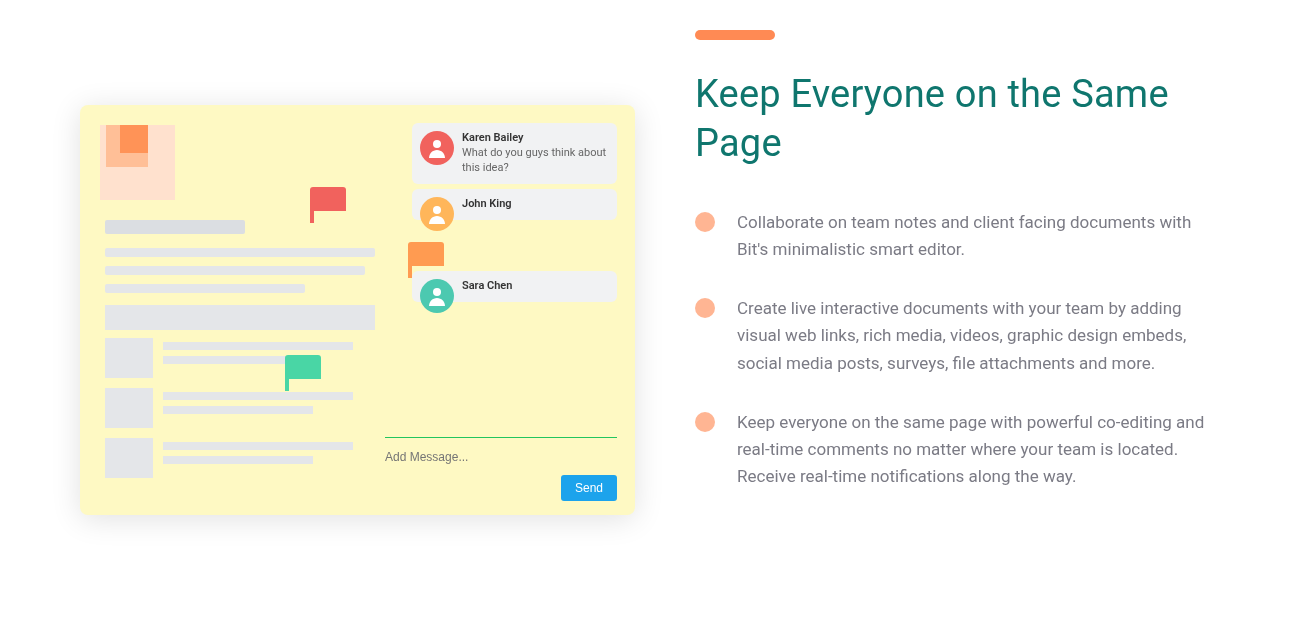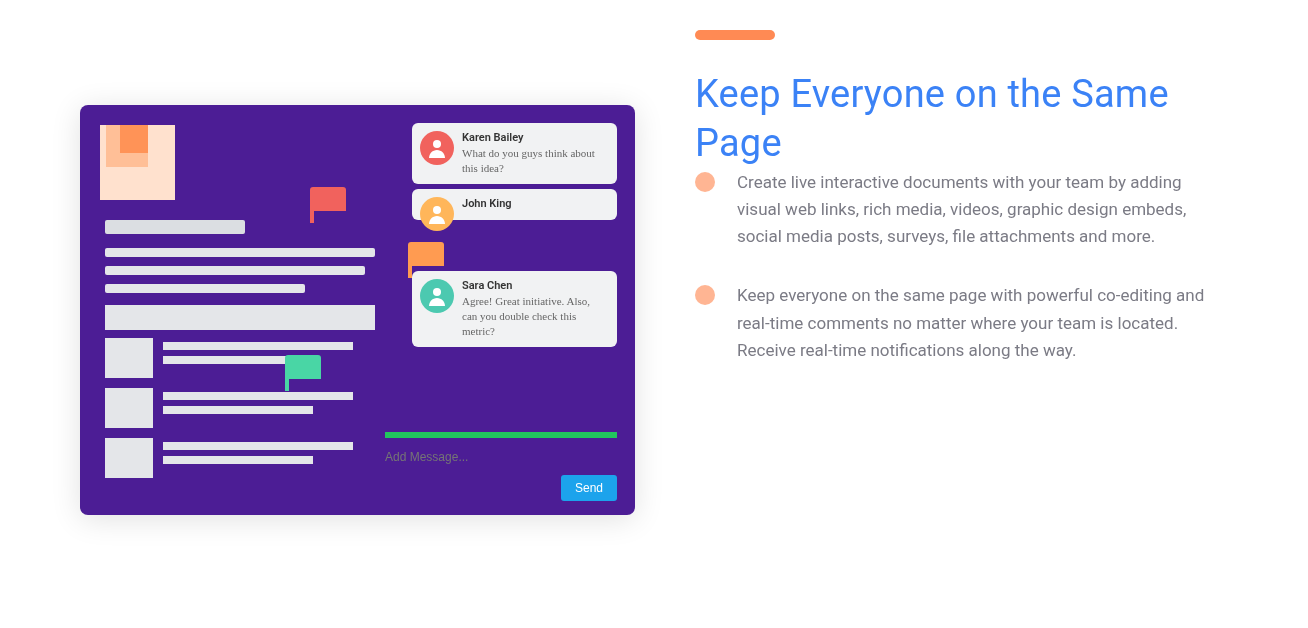--- a/index.html
+++ b/index.html
@@ -12,21 +12,21 @@
   }
   .wrap {
     display: flex;
     padding: 20px 40px 20px 80px;
     gap: 60px;
   }
   
   .card {
     width: 555px;
     height: 410px;
-    background: #4c1d95;
+    background: #fef9c3;
     border-radius: 8px;
     box-shadow: 0 4px 30px rgba(0,0,0,0.12);
     position: relative;
     padding: 18px 18px 25px 25px;
     margin-top: 85px;
   }
   .logo-block {
     position: absolute;
     left: 20px; top: 20px;
     width: 75px; height: 75px;
@@ -76,38 +76,38 @@
     position:absolute;
     right:18px;
     width:205px;
     background:#f1f2f3;
     border-radius:6px;
     padding:8px 10px 8px 50px;
     font-size:11px;
     color:#4a4a4a;
   }
   .chat .name{font-weight:600;color:#333;margin-bottom:2px;font-size:11px;}
-  .chat .msg{color:#666;line-height:1.35;font-size:11px;font-family:Liberation Serif, serif;}
+  .chat .msg{color:#666;line-height:1.35;font-size:11px;}
   .chat1{top:18px;}
   .chat2{top:84px;}
   .chat3{top:166px;margin-left:13px;}
   .avatar{
     position:absolute; left:8px; top:8px;
     width:34px;height:34px;border-radius:50%;
     display:flex;align-items:center;justify-content:center;
     overflow:hidden;
   }
   .chat1 .avatar{background:#f1625d;}
   .chat2 .avatar{background:#ffb65a;}
   .chat3 .avatar{background:#4cc9b0;}
   .avatar svg{width:24px;height:24px;}
   
   .input-row{
     position:absolute;left:305px;right:18px;bottom:50px;
-    border-top:6px solid #22c55e;padding-top:8px;
+    border-top:1px solid #22c55e;padding-top:8px;
   }
   .input-row input{
     width:100%;border:none;font-size:12px;color:#888;outline:none;
     background:transparent;
   }
   .send-btn{
     position:absolute;right:18px;bottom:14px;
     background:#1ca3ec;color:#fff;border:none;
     font-size:12px;padding:6px 14px;border-radius:3px;cursor:pointer;text-align:center;
   }
@@ -116,22 +116,23 @@
     flex:1;
     padding-top:10px;
     max-width:520px;
   }
   .accent-bar{
     width:80px;height:10px;background:#ff8a54;border-radius:5px;margin-bottom:30px;
   }
   h1{
     font-size:38px;
     font-weight:400;
-    color:#3b82f6;
+    color:#0f766e;
     line-height:1.3;
+    margin-bottom:40px;
     letter-spacing:0.2px;
   }
   .bullet{
     display:flex;gap:22px;margin-bottom:32px;
   }
   .dot{
     width:20px;height:20px;border-radius:50%;
     background:#ffb593;flex-shrink:0;margin-top:3px;
   }
   .btext{
@@ -199,35 +200,38 @@
       <div class="name">John King</div>
     </div>
     <div class="chat chat3">
       <div class="avatar">
         <svg viewBox="0 0 24 24">
             <circle cx="12" cy="8" r="4" fill="#fff"></circle>
             <path d="M4 22c0-4.4 3.6-8 8-8s8 3.6 8 8" fill="#fff"></path>
           </svg>
       </div>
       <div class="name">Sara Chen</div>
-      <div class="msg">Agree! Great initiative. Also, can you double check this metric?</div>
     </div>
 
     <div class="input-row">
       <input type="text" placeholder="Add Message..." style="">
     </div>
     <button class="send-btn">Send</button>
   </div>
 
   <div class="text-col">
     <div class="accent-bar"></div>
     <h1>Keep Everyone on the Same Page</h1>
 
     <div class="bullet">
       <div class="dot"></div>
+      <div class="btext">Collaborate on team notes and client facing documents with Bit's minimalistic smart editor.</div>
+    </div>
+    <div class="bullet">
+      <div class="dot"></div>
       <div class="btext">Create live interactive documents with your team by adding visual web links, rich media, videos, graphic design embeds, social media posts, surveys, file attachments and more.</div>
     </div>
     <div class="bullet">
       <div class="dot"></div>
       <div class="btext">Keep everyone on the same page with powerful co-editing and real-time comments no matter where your team is located. Receive real-time notifications along the way.</div>
     </div>
   </div>
 
 </div>
 

